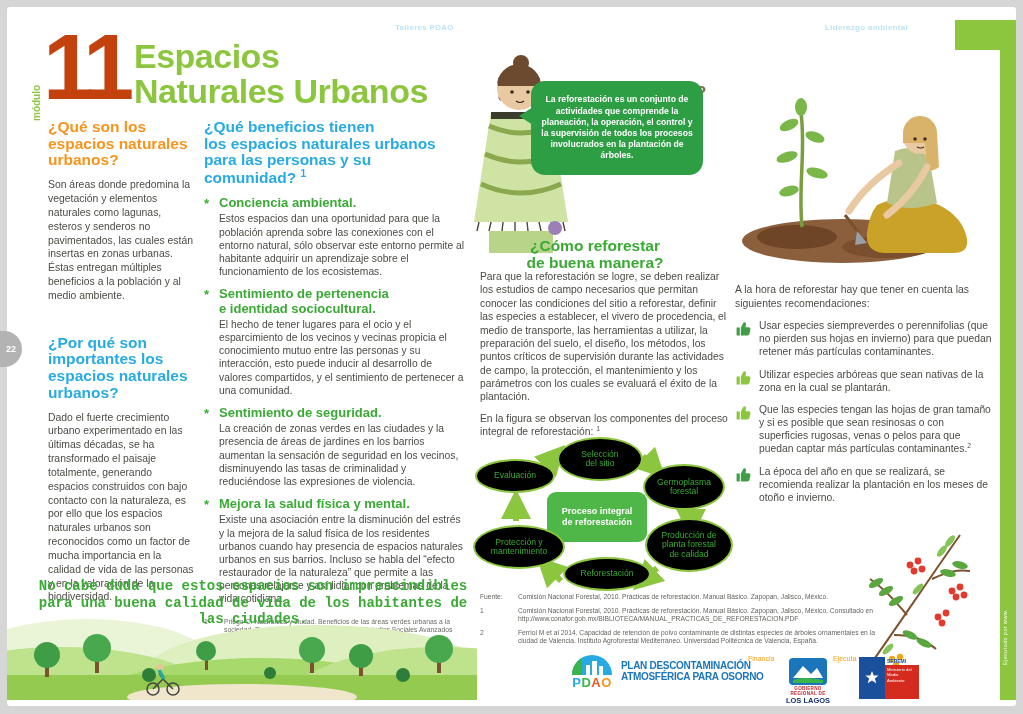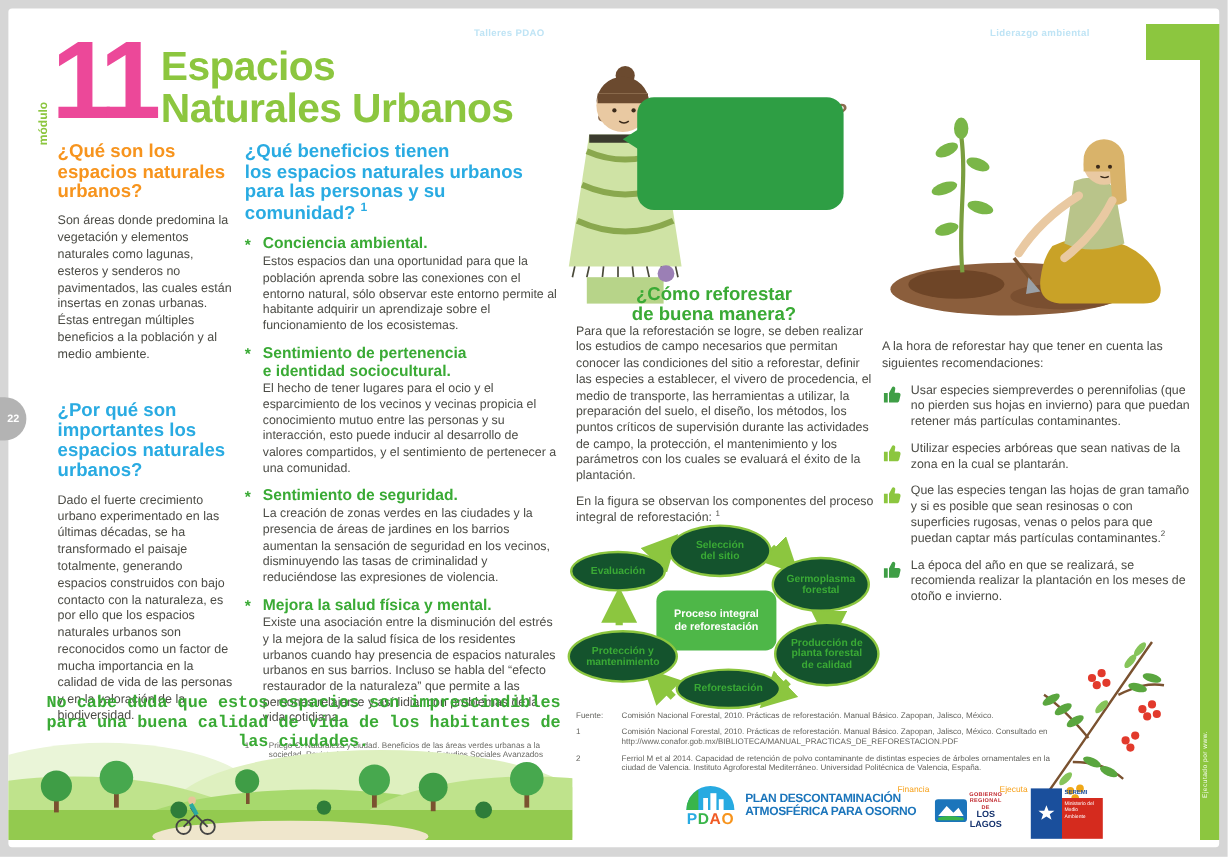--- a/index.html
+++ b/index.html
@@ -11,21 +11,21 @@
   .hdr { position:absolute; font-size:8px; font-weight:700; color:#bfe4f5; letter-spacing:.3px; }
   .hdr-left  { left:388px; top:16px; }
   .hdr-right { left:818px; top:16px; }
   .green-strip { position:absolute; left:993px; top:13px; width:16px; height:680px; background:#8cc63f; }
   .green-tab   { position:absolute; left:948px; top:13px; width:61px; height:30px; background:#8cc63f; }
   .side-note { position:absolute; left:995px; top:540px; height:118px; writing-mode:vertical-rl; transform:rotate(180deg); font-size:5.5px; color:rgba(255,255,255,.9); letter-spacing:.4px; }
   .page-tab { position:absolute; left:-7px; top:324px; width:22px; height:36px; background:#b3b3b3; border-radius:0 18px 18px 0; display:flex; align-items:center; justify-content:center; color:#fff; font-size:9px; font-weight:700; }
 
   
   .module-label { position:absolute; left:24px; top:50px; height:64px; writing-mode:vertical-rl; transform:rotate(180deg); font-size:10px; font-weight:700; color:#8cc63f; }
-  .module-number { position:absolute; left:36px; top:14px; font-size:92px; line-height:1; font-weight:800; color:#ec4899; letter-spacing:-6px; }
+  .module-number { position:absolute; left:36px; top:14px; font-size:92px; line-height:1; font-weight:800; color:#c2410c; letter-spacing:-6px; }
   .module-title { position:absolute; left:127px; top:32px; font-size:34px; line-height:1.03; font-weight:800; color:#8cc63f; letter-spacing:-.5px; }
 
   
   .col-a { position:absolute; left:41px; top:112px; width:146px; }
   .h-orange { color:#f7941d; font-size:15.5px; line-height:1.08; font-weight:700; }
   .h-blue   { color:#29abe2; font-size:15.5px; line-height:1.08; font-weight:700; }
   .h-blue.mt { margin-top:32px; }
   .body-s { font-size:10.4px; line-height:1.33; margin-top:9px; }
 
   
@@ -47,21 +47,21 @@
 
   .h-green2 { position:absolute; left:463px; top:230px; width:250px; text-align:center; color:#3aaa35; font-size:15.5px; font-weight:700; line-height:1.1; }
   .how-body { position:absolute; left:473px; top:263px; width:250px; font-size:10.3px; line-height:1.3; }
   .how-body p + p { margin-top:8px; }
   sup { font-size:.65em; }
 
   
   .diagram { position:absolute; left:468px; top:428px; width:272px; height:170px; }
   .diagram svg.arrows { position:absolute; left:0; top:0; }
   .d-center { position:absolute; left:72px; top:57px; width:100px; height:50px; background:#4eb748; border-radius:9px; display:flex; align-items:center; justify-content:center; color:#fff; font-size:9px; font-weight:700; text-align:center; line-height:1.2; white-space:pre-line; }
-  .d-node { position:absolute; background:#14532d; border:2px solid #8cc63f; border-radius:50%; display:flex; align-items:center; justify-content:center; color:#3aaa35; font-size:8.6px; font-weight:700; text-align:center; line-height:1.08; white-space:pre-line; }
+  .d-node { position:absolute; background:#000000; border:2px solid #8cc63f; border-radius:50%; display:flex; align-items:center; justify-content:center; color:#3aaa35; font-size:8.6px; font-weight:400; text-align:center; line-height:1.08; white-space:pre-line; }
   .n1 { left:82px;  top:2px;   width:86px; height:44px; }
   .n2 { left:168px; top:29px;  width:82px; height:46px; }
   .n3 { left:170px; top:83px;  width:88px; height:54px; }
   .n4 { left:88px;  top:122px; width:88px; height:34px; }
   .n5 { left:-2px;  top:90px;  width:92px; height:44px; }
   .n6 { left:0px;   top:24px;  width:80px; height:34px; }
 
   
   .col-c { position:absolute; left:728px; top:276px; width:260px; }
   .rec-intro { font-size:10.4px; line-height:1.3; }
@@ -75,21 +75,21 @@
   .src-label { width:38px; flex:none; }
 
   
   .pdao-logo { position:absolute; left:563px; top:646px; display:flex; align-items:center; gap:7px; }
   .pdao-emblem { display:flex; flex-direction:column; align-items:center; }
   .pdao-word { font-size:13px; font-weight:800; letter-spacing:.5px; line-height:1; margin-top:1px; }
   .pdao-word .l1{color:#29abe2}.pdao-word .l2{color:#39b54a}.pdao-word .l3{color:#f15a24}.pdao-word .l4{color:#f7941d}
   .pdao-title { color:#1b75bb; font-size:10px; font-weight:800; line-height:1.12; letter-spacing:-.3px; }
   .fin-label, .eje-label { position:absolute; top:648px; font-size:7px; color:#f7a11a; }
   .fin-label { left:741px; } .eje-label { left:826px; }
-  .gore { position:absolute; left:772px; top:651px; width:58px; display:flex; flex-direction:row; align-items:center; }
+  .gore { position:absolute; left:772px; top:651px; width:58px; display:flex; flex-direction:column; align-items:center; }
   .gore-lines { text-align:center; line-height:1.15; margin-top:1px; }
   .gore-l1, .gore-l2 { font-size:4.6px; font-weight:700; color:#c1272d; letter-spacing:.3px; }
   .gore-l3 { font-size:7.5px; font-weight:800; color:#16336e; }
   .seremi { position:absolute; left:852px; top:650px; display:flex; }
   .seremi-blue { width:26px; height:42px; background:#1a4f9c; display:flex; align-items:center; justify-content:center; }
   .seremi-right { width:34px; height:42px; display:flex; flex-direction:column; }
   .seremi-name { font-size:5px; font-weight:800; color:#1a4f9c; padding:1px 2px; }
   .seremi-red { flex:1; background:#d52b1e; color:#fff; font-size:4.2px; line-height:1.25; padding:2px; }
 
   
@@ -240,20 +240,21 @@
         <path d="M72 170 l2 9"></path>
         <path d="M84 170 l2 9"></path>
         <path d="M96 170 l2 9"></path>
     </g>
     <rect x="22" y="179" width="64" height="22" fill="#b7d489"></rect>
     <circle cx="88" cy="176" r="7" fill="#9b7fb5"></circle>
   </svg>
 
   <div class="bubble">
     <div class="bubble-tail"></div>
+    <div class="bubble-text">La reforestación es un conjunto de actividades que comprende la planeación, la operación, el control y la supervisión de todos los procesos involucrados en la plantación de árboles.</div>
   </div>
 
   <svg class="illu planting" viewBox="0 0 278 212">
     <ellipse cx="115" cy="186" rx="100" ry="22" fill="#8b5e3c"></ellipse>
     <ellipse cx="70" cy="182" rx="40" ry="12" fill="#6e4527"></ellipse>
     <ellipse cx="160" cy="192" rx="45" ry="11" fill="#7a4f30"></ellipse>
     <path d="M75 172 C 71 130 79 95 74 58" stroke="#7a9e3f" stroke-width="3.5" fill="none"></path>
     <g fill="#7ab648">
       <ellipse cx="62" cy="70" rx="10" ry="5" transform="rotate(-25 62 70)"></ellipse>
       <ellipse cx="88" cy="82" rx="10" ry="5" transform="rotate(20 88 82)"></ellipse>

